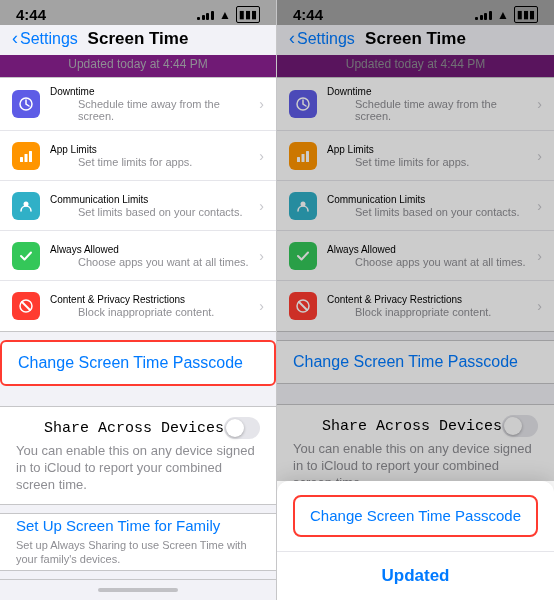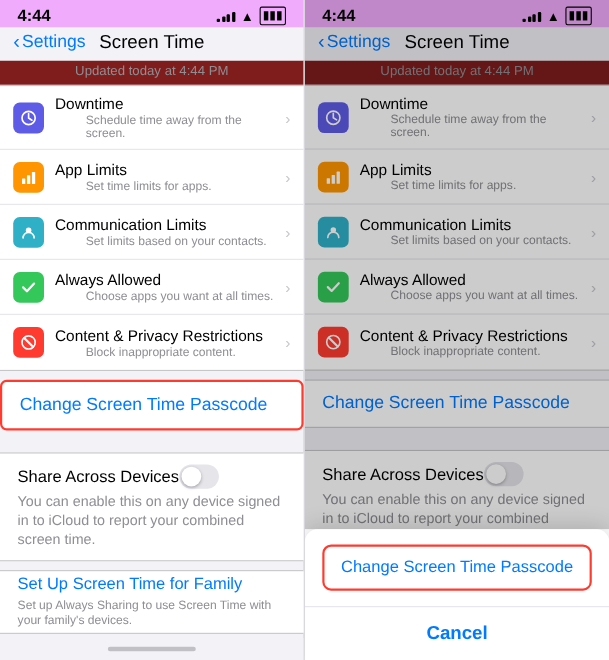--- a/index.html
+++ b/index.html
@@ -21,21 +21,21 @@
       overflow: hidden;
       border-right: 1px solid #c6c6c8;
     }
 
     
     .status-bar {
       display: flex;
       justify-content: space-between;
       align-items: center;
       padding: 6px 16px 2px;
-      background: #f0abfc;
+      background: #a3a3a3;
     }
     .status-time {
       font-size: 15px;
       font-weight: 600;
       color: #000;
     }
     .status-icons {
       display: flex;
       align-items: center;
       gap: 5px;
@@ -72,31 +72,31 @@
       align-items: center;
       gap: 2px;
     }
     .nav-back-chevron {
       font-size: 18px;
       font-weight: 300;
       margin-top: -1px;
     }
     .nav-title {
       font-size: 17px;
-      font-weight: 400;
+      font-weight: 700;
       color: #000;
     }
 
     
     .updated-text {
       font-size: 12px;
       color: #8e8e93;
       text-align: center;
       padding: 2px 16px 6px;
-      background: #7f1d1d;
+      background: #701a75;
     }
 
     
     .settings-group {
       background: #fff;
       border-top: 0.5px solid #c6c6c8;
       border-bottom: 0.5px solid #c6c6c8;
       margin-bottom: 8px;
     }
 
@@ -126,21 +126,21 @@
     .icon-purple { background: #5e5ce6; }
     .icon-orange { background: #ff9500; }
     .icon-green-teal { background: #30b0c7; }
     .icon-green { background: #34c759; }
     .icon-red { background: #ff3b30; }
 
     .item-content {
       flex: 1;
     }
     .item-title {
-      font-size: 14px;
+      font-size: 10px;
       color: #000;
       font-weight: 400;
     }
     .item-subtitle {
       font-size: 11px;
       color: #8e8e93;
       margin-top: 1px;
       margin-left: 28px;
     }
     .item-chevron {
@@ -172,22 +172,23 @@
     .share-section {
       background: #fff;
       border-top: 0.5px solid #c6c6c8;
       border-bottom: 0.5px solid #c6c6c8;
       padding: 10px 16px;
       margin-bottom: 0;
     }
     .share-row {
       display: flex;
       align-items: center;
-      justify-content: flex-start;
+      justify-content: flex-end;
       margin-bottom: 4px;
+      font-family: Liberation Mono, monospace;
     }
     .share-title {
       font-size: 15px;
       color: #000;
     }
     .toggle {
       width: 36px;
       height: 22px;
       background: #e5e5ea;
       border-radius: 11px;
@@ -568,17 +569,17 @@
     <div class="action-sheet">
 
       <div class="action-sheet-item">
         <div style="border: 2px solid #ff3b30; border-radius: 8px; padding: 10px;">
           <span style="color: #007aff; font-size: 15px; font-weight: 500;">Change Screen Time Passcode</span>
         </div>
       </div>
 
 
       <div class="action-sheet-item">
-        <span class="action-cancel">Cancel</span>
+        <span class="action-cancel">Updated</span>
       </div>
     </div>
   </div>
 </div>
 
 </body></html>

